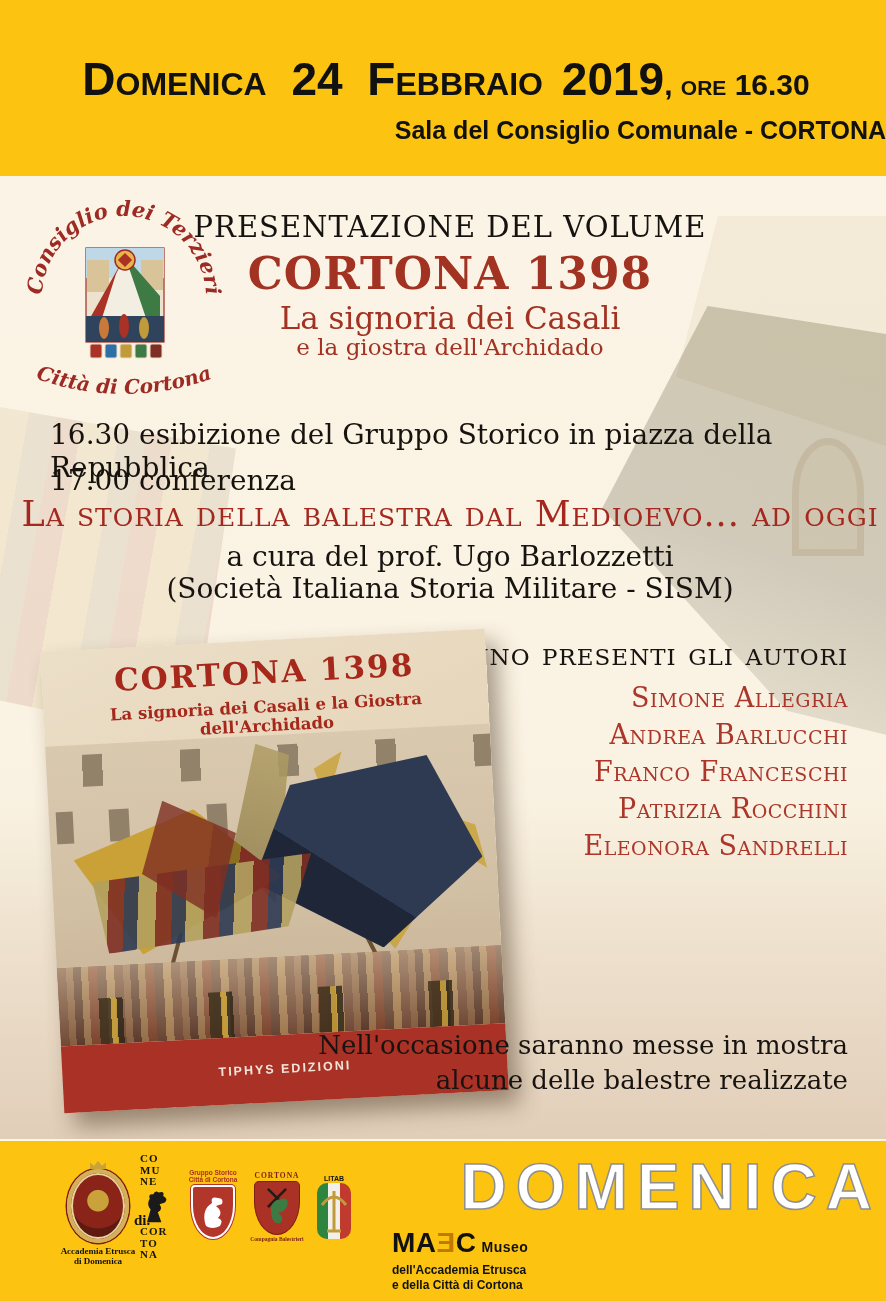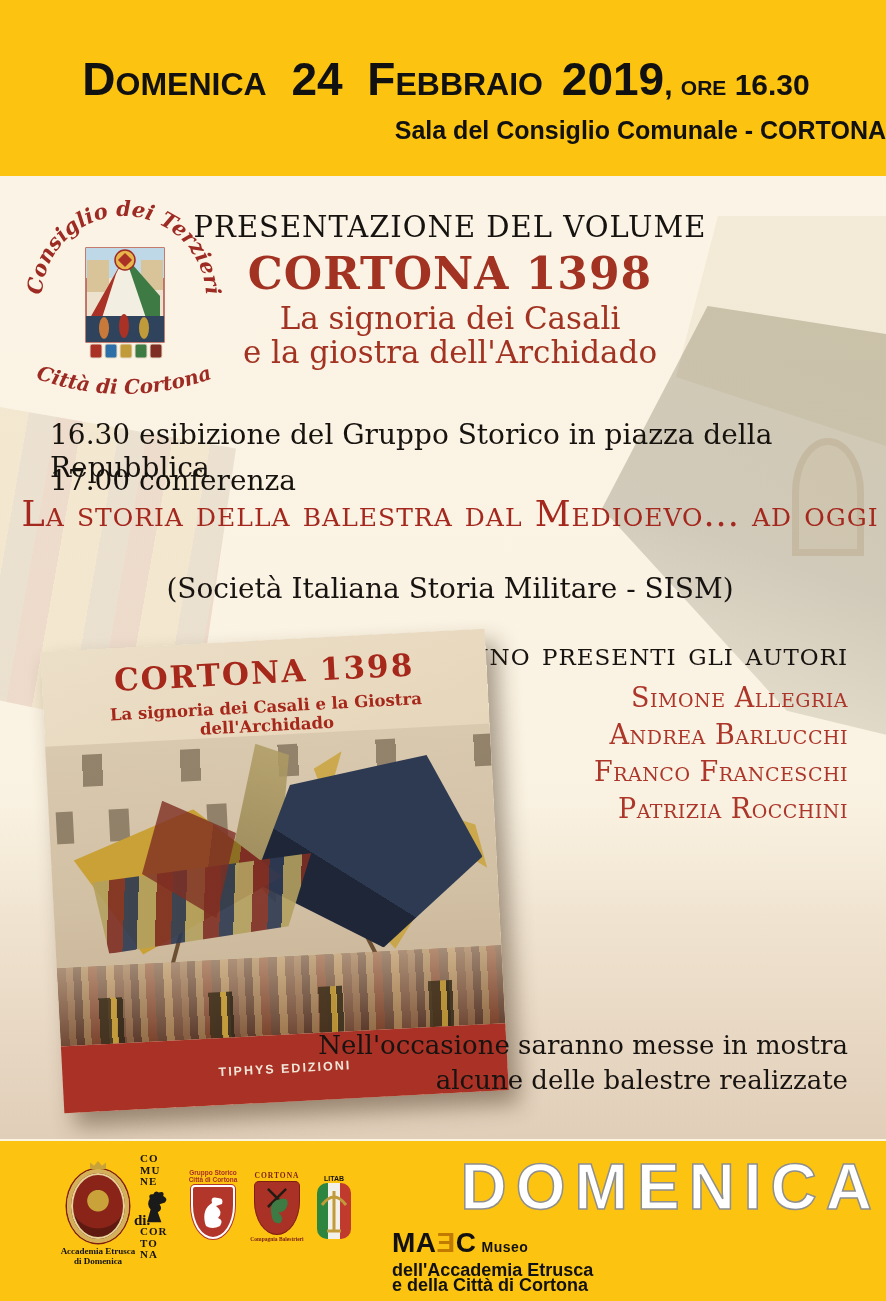--- a/index.html
+++ b/index.html
@@ -54,21 +54,21 @@
   }
 
   
   .terzieri { position:absolute; left:26px; top:20px; width:196px; height:218px; }
 
   
   .centerblock { position:absolute; left:0; width:886px; padding-left:14px; text-align:center; }
   .kicker { top:34px; font-size:29px; letter-spacing:1px; color:#151210; }
   .vol-title { top:72px; font-size:44px; font-weight:700; color:#A23322; letter-spacing:1px; }
   .vol-sub1 { top:124px; font-size:31px; color:#A23322; }
-  .vol-sub2 { top:158px; font-size:31px; color:#A23322; }
+  .vol-sub2 { top:158px; font-size:23px; color:#A23322; }
 
   .sched { position:absolute; left:50px; font-size:28px; color:#16120e; }
   .sched1 { top:242px; }
   .sched2 { top:288px; }
   .conf-title { top:318px; font-size:35px; letter-spacing:1px; color:#A5281E; font-weight:500; }
   .curator { top:364px; font-size:28px; }
   .society { top:396px; font-size:28px; }
 
   
   .authors { position:absolute; right:38px; top:458px; text-align:right; }
@@ -145,21 +145,21 @@
   .litab { left:314px; top:34px; width:40px; }
   .l-label { font-family:"Liberation Sans", sans-serif; font-size:7px; font-weight:700; margin-bottom:1px; }
   .l-flag { position:relative; width:34px; height:56px; margin:0 auto; border-radius:10px; overflow:hidden; display:flex; }
   .l-flag i { flex:1; } .l-g{background:#2E8540;} .l-w{background:#F2F0E8;} .l-r{background:#C03A2E;}
   .l-bow { position:absolute; left:0; top:0; }
 
   .maec { position:absolute; left:392px; top:88px; font-family:"Liberation Sans", sans-serif; color:#111; }
   .maec-row { font-weight:700; font-size:28px; line-height:28px; letter-spacing:.5px; }
   .maec-row .e { color:#C07A00; }
   .maec-row .museo { font-size:14px; font-weight:700; margin-left:5px; }
-  .maec-lines { font-size:18px; font-weight:700; line-height:15px; margin-top:2px; }
+  .maec-lines { font-size:12px; font-weight:700; line-height:15px; margin-top:2px; }
 
   .dom-museo { position:absolute; right:14px; top:14px; text-align:right;
     font-family:"Liberation Sans", sans-serif; font-weight:700; color:#fff;
     -webkit-text-stroke:1.5px #8F8F8F; }
   .dm1 { font-size:64px; line-height:64px; letter-spacing:9px; margin-right:-9px; }
   .dm2 { margin-top:0px; line-height:64px; letter-spacing:9px; margin-right:-9px; }
   .dm2 .al { font-size:45px; letter-spacing:2px; margin-right:10px; }
   .dm2 .mus { font-size:64px; }
 </style>
 </head>
@@ -221,28 +221,30 @@
     </div>
 
     <div class="centerblock kicker">PRESENTAZIONE DEL VOLUME</div>
     <h1 class="centerblock vol-title">CORTONA 1398</h1>
     <div class="centerblock vol-sub1">La signoria dei Casali</div>
     <div class="centerblock vol-sub2">e la giostra dell'Archidado</div>
 
     <div class="sched sched1">16.30 esibizione del Gruppo Storico in piazza della Repubblica</div>
     <div class="sched sched2">17.00 conferenza</div>
     <div class="centerblock conf-title sc">La storia della balestra dal Medioevo... ad oggi</div>
+    <div class="centerblock curator">a cura del prof. Ugo Barlozzetti</div>
     <div class="centerblock society">(Società Italiana Storia Militare - SISM)</div>
 
     <div class="authors">
       <div class="auth-head sc">Saranno presenti gli autori</div>
       <div class="auth-name sc">Simone Allegria</div>
       <div class="auth-name sc">Andrea Barlucchi</div>
       <div class="auth-name sc">Franco Franceschi</div>
       <div class="auth-name sc">Patrizia Rocchini</div>
+      <div class="auth-name sc">Eleonora Sandrelli</div>
     </div>
 
     <div class="cover">
       <div class="cover-title">CORTONA 1398</div>
       <div class="cover-sub">La signoria dei Casali e la Giostra dell'Archidado</div>
       <div class="cover-photo">
         <div class="winrow r1"></div>
         <div class="winrow r2"></div>
         <div class="pole pole1"></div>
         <div class="pole pole2"></div>

